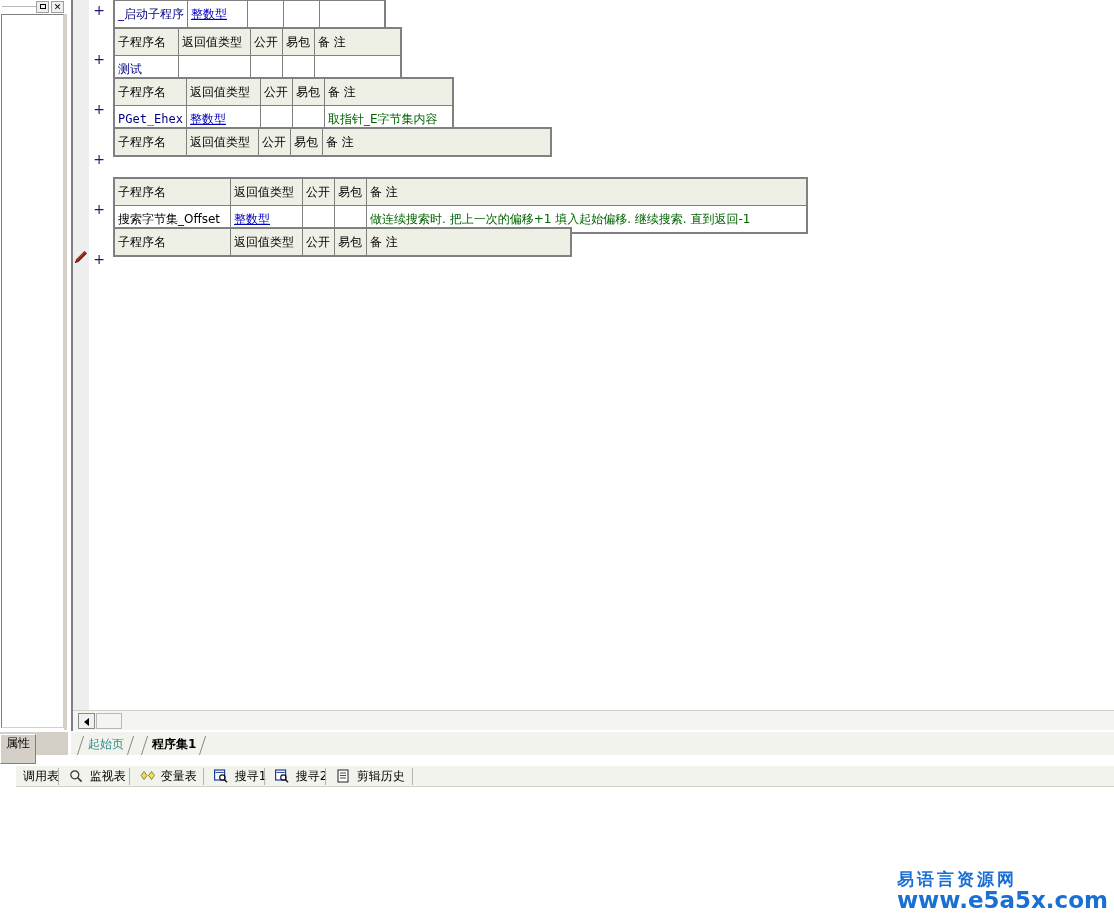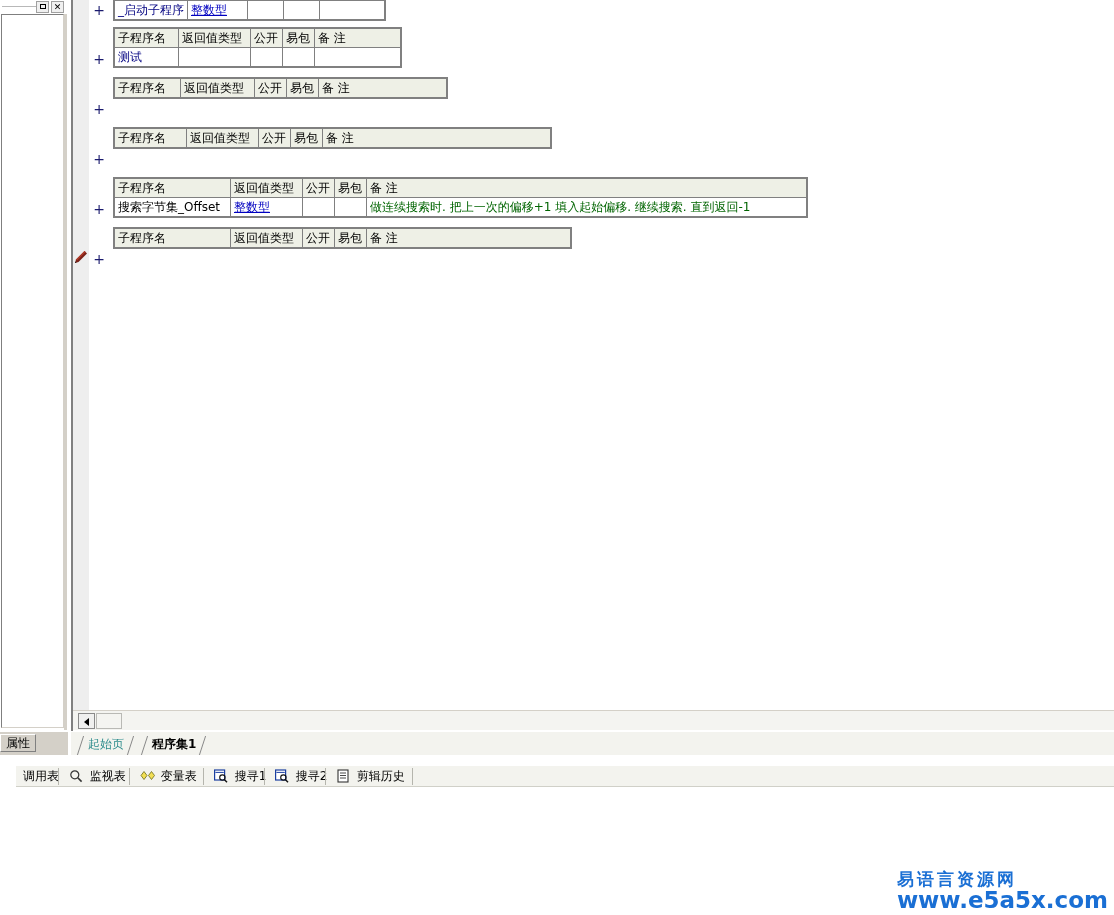--- a/index.html
+++ b/index.html
@@ -81,21 +81,21 @@
     position: absolute;
     left: 0; top: 731px;
     width: 68px; height: 24px;
     background: #d4d0c8;
     border-top: 1px solid #ffffff;
     box-sizing: border-box;
   }
   #props-tab {
     position: absolute;
     left: 0px; top: 2px;
-    width: 36px; height: 18px;
+    width: 36px; height: 30px;
     background: #d4d0c8;
     border: 1px solid #ffffff;
     border-right-color: #808080;
     border-bottom-color: #808080;
     box-sizing: border-box;
     font-size: 12px;
     line-height: 16px;
     text-align: center;
     color: #000;
     font-family: Liberation Serif, serif;
@@ -139,21 +139,21 @@
     border-collapse: collapse;
     background: #ffffff;
     box-sizing: border-box;
   }
   .subtable table {
     border-collapse: collapse;
     table-layout: fixed;
   }
   .subtable td {
     border: 1px solid #808080;
-    height: 19px;
+    height: 27px;
     padding: 0 3px;
     font-size: 12px;
     line-height: 17px;
     white-space: nowrap;
     overflow: hidden;
     box-sizing: border-box;
     vertical-align: middle;
   }
   .subtable tr.hdr td {
     background: #eef0e6;
@@ -393,20 +393,27 @@
           <col style="width:128px">
         </colgroup>
       <tbody>
         <tr class="hdr">
           <td>子程序名</td>
           <td>返回值类型</td>
           <td>公开</td>
           <td>易包</td>
           <td>备 注</td>
         </tr>
+        <tr class="row">
+          <td class="cell-name-mono">PGet_Ehex</td>
+          <td class="cell-type">整数型</td>
+          <td></td>
+          <td></td>
+          <td class="cell-note">取指针_E字节集内容</td>
+        </tr>
       </tbody>
     </table>
   </div>
 
   <div class="subtable" style="left:40px; top:127px;">
     <table>
       <colgroup>
           <col style="width:72px">
           <col style="width:72px">
           <col style="width:32px">

